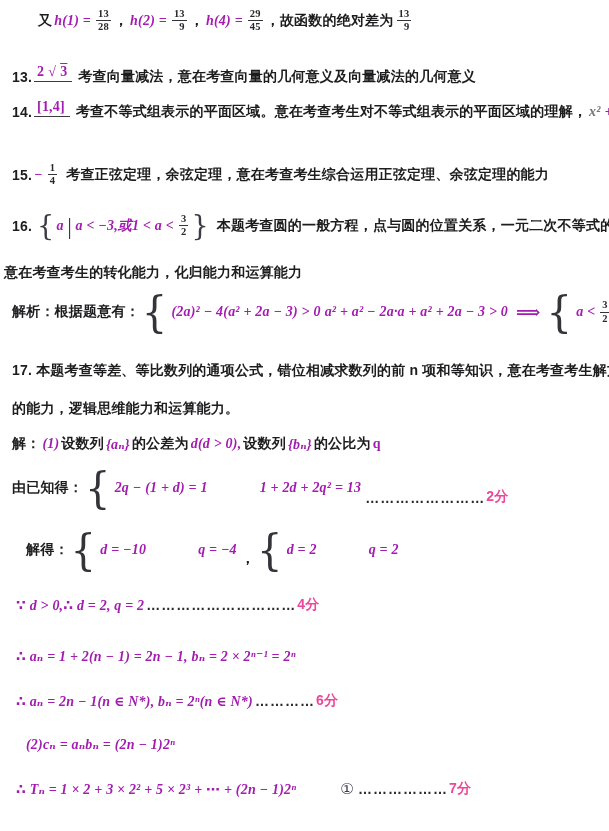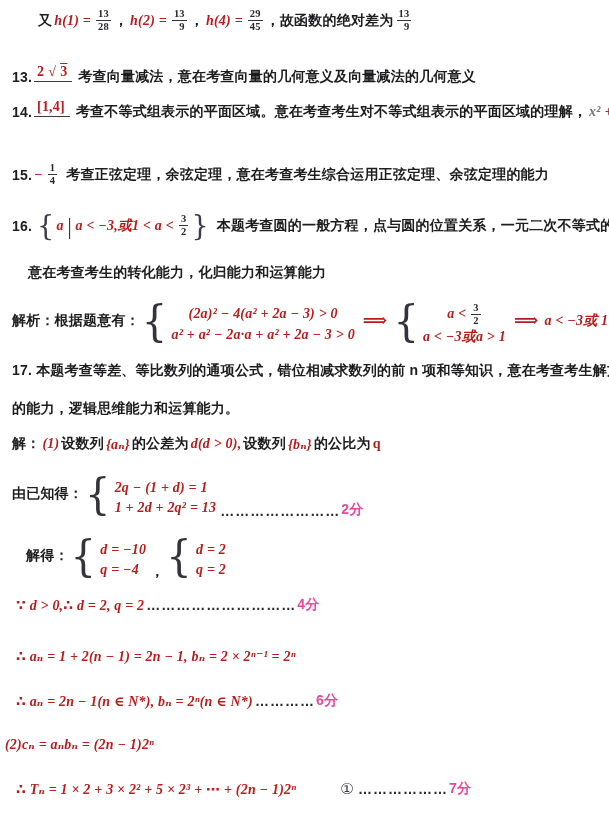--- a/index.html
+++ b/index.html
@@ -8,42 +8,42 @@
     font-family:"Liberation Sans","DejaVu Sans",sans-serif;
     color:#1d1d1f;overflow:hidden;
   }
   .line{
     position:absolute;display:flex;align-items:center;white-space:nowrap;
     font-size:14px;font-weight:700;letter-spacing:.2px;
   }
   .cn{font-weight:700;color:#1d1d1f;}
   .math{
     font-family:"Liberation Serif","DejaVu Serif","DejaVu Sans",serif;
-    font-style:italic;font-weight:700;color:#b91c1c;margin:0 2px;
+    font-style:italic;font-weight:700;color:#a21caf;margin:0 2px;
   }
   .upright{font-style:normal;}
   .frac{
     display:inline-flex;flex-direction:column;align-items:flex-end;
     vertical-align:middle;font-family:"Liberation Serif","DejaVu Serif",serif;
     font-style:normal;font-weight:700;font-size:10.5px;line-height:1.15;
     color:#28282e;margin:0 3px;
   }
   .frac .fnum{border-bottom:1.2px solid #33333a;padding:0 2px;}
   .frac .fden{padding:0 2px;}
   .answer{border-bottom:1.4px solid #3a3a40;padding:0 3px 1px 1px;margin:0 6px 9px 2px;}
   .rad{text-decoration:overline;}
   .sys{display:inline-flex;align-items:center;margin:0 2px;}
   .sys .brace{
     font-family:"DejaVu Serif","Liberation Serif",serif;font-style:normal;
     font-weight:400;font-size:40px;line-height:.9;transform:scaleY(1.05);
     color:#33333a;margin-right:2px;
   }
-  .sys .rows{display:inline-flex;flex-direction:column;justify-content:center;margin-top:8px;}
+  .sys .rows{display:inline-flex;flex-direction:row;justify-content:center;}
   .sys .rows.centered{align-items:center;}
-  .sys .rows.lefted{align-items:flex-start;}
+  .sys .rows.lefted{align-items:flex-start;gap:48px;}
   .sys .row{display:flex;align-items:center;line-height:1.45;}
   .setwrap .sbrace{
     font-family:"DejaVu Serif","Liberation Serif",serif;font-style:normal;
     font-weight:400;font-size:27px;line-height:1;color:#3b3b44;
   }
   .setbar{
     display:inline-block;transform:scaleY(1.6);font-style:normal;
     font-weight:400;margin:0 2px;color:#3b3b44;
   }
   .dots{font-weight:700;letter-spacing:1px;color:#2a2a2e;font-style:normal;}
@@ -118,21 +118,21 @@
     <span class="math">a</span>
     <span class="setbar">|</span>
     <span class="math">a &lt; −3,或1 &lt; a &lt;</span>
     <span class="frac">
       <span class="fnum">3</span>
       <span class="fden">2</span>
     </span>
     <span class="sbrace" style="margin-right:8px;">}</span>
     <span class="cn">本题考查圆的一般方程，点与圆的位置关系，一元二次不等式的解法。</span>
   </div>
-  <div class="line" style="top:264px;left:28px;text-align:center;">
+  <div class="line" style="top:264px;left:4px;text-align:center;">
     <span class="cn">意在考查考生的转化能力，化归能力和运算能力</span>
   </div>
 
   <div class="line" style="top:294px;left:12px;">
     <span class="cn">解析：根据题意有：</span>
     <span class="sys">
       <span class="brace">{</span>
       <span class="rows centered">
         <span class="row">
             <span class="math">(2a)² − 4(a² + 2a − 3) &gt; 0</span>
@@ -236,21 +236,21 @@
   <div class="line" style="top:648px;left:14px;">
     <span class="math">∴ aₙ = 1 + 2(n − 1) = 2n − 1, bₙ = 2 × 2ⁿ⁻¹ = 2ⁿ</span>
   </div>
 
   <div class="line" style="top:692px;left:14px;">
     <span class="math">∴ aₙ = 2n − 1(n ∈ N*), bₙ = 2ⁿ(n ∈ N*)</span>
     <span class="dots">…………</span>
     <span class="score">6分</span>
   </div>
 
-  <div class="line" style="top:736px;left:3px;">
+  <div class="line" style="top:736px;left:24px;">
     <span class="math">(2)cₙ = aₙbₙ = (2n − 1)2ⁿ</span>
   </div>
 
   <div class="line" style="top:780px;left:14px;">
     <span class="math">∴ Tₙ = 1 × 2 + 3 × 2² + 5 × 2³ + ⋯ + (2n − 1)2ⁿ</span>
     <span class="circle" style="margin-left:42px;">①</span>
     <span class="dots">………………</span>
     <span class="score">7分</span>
   </div>
 

